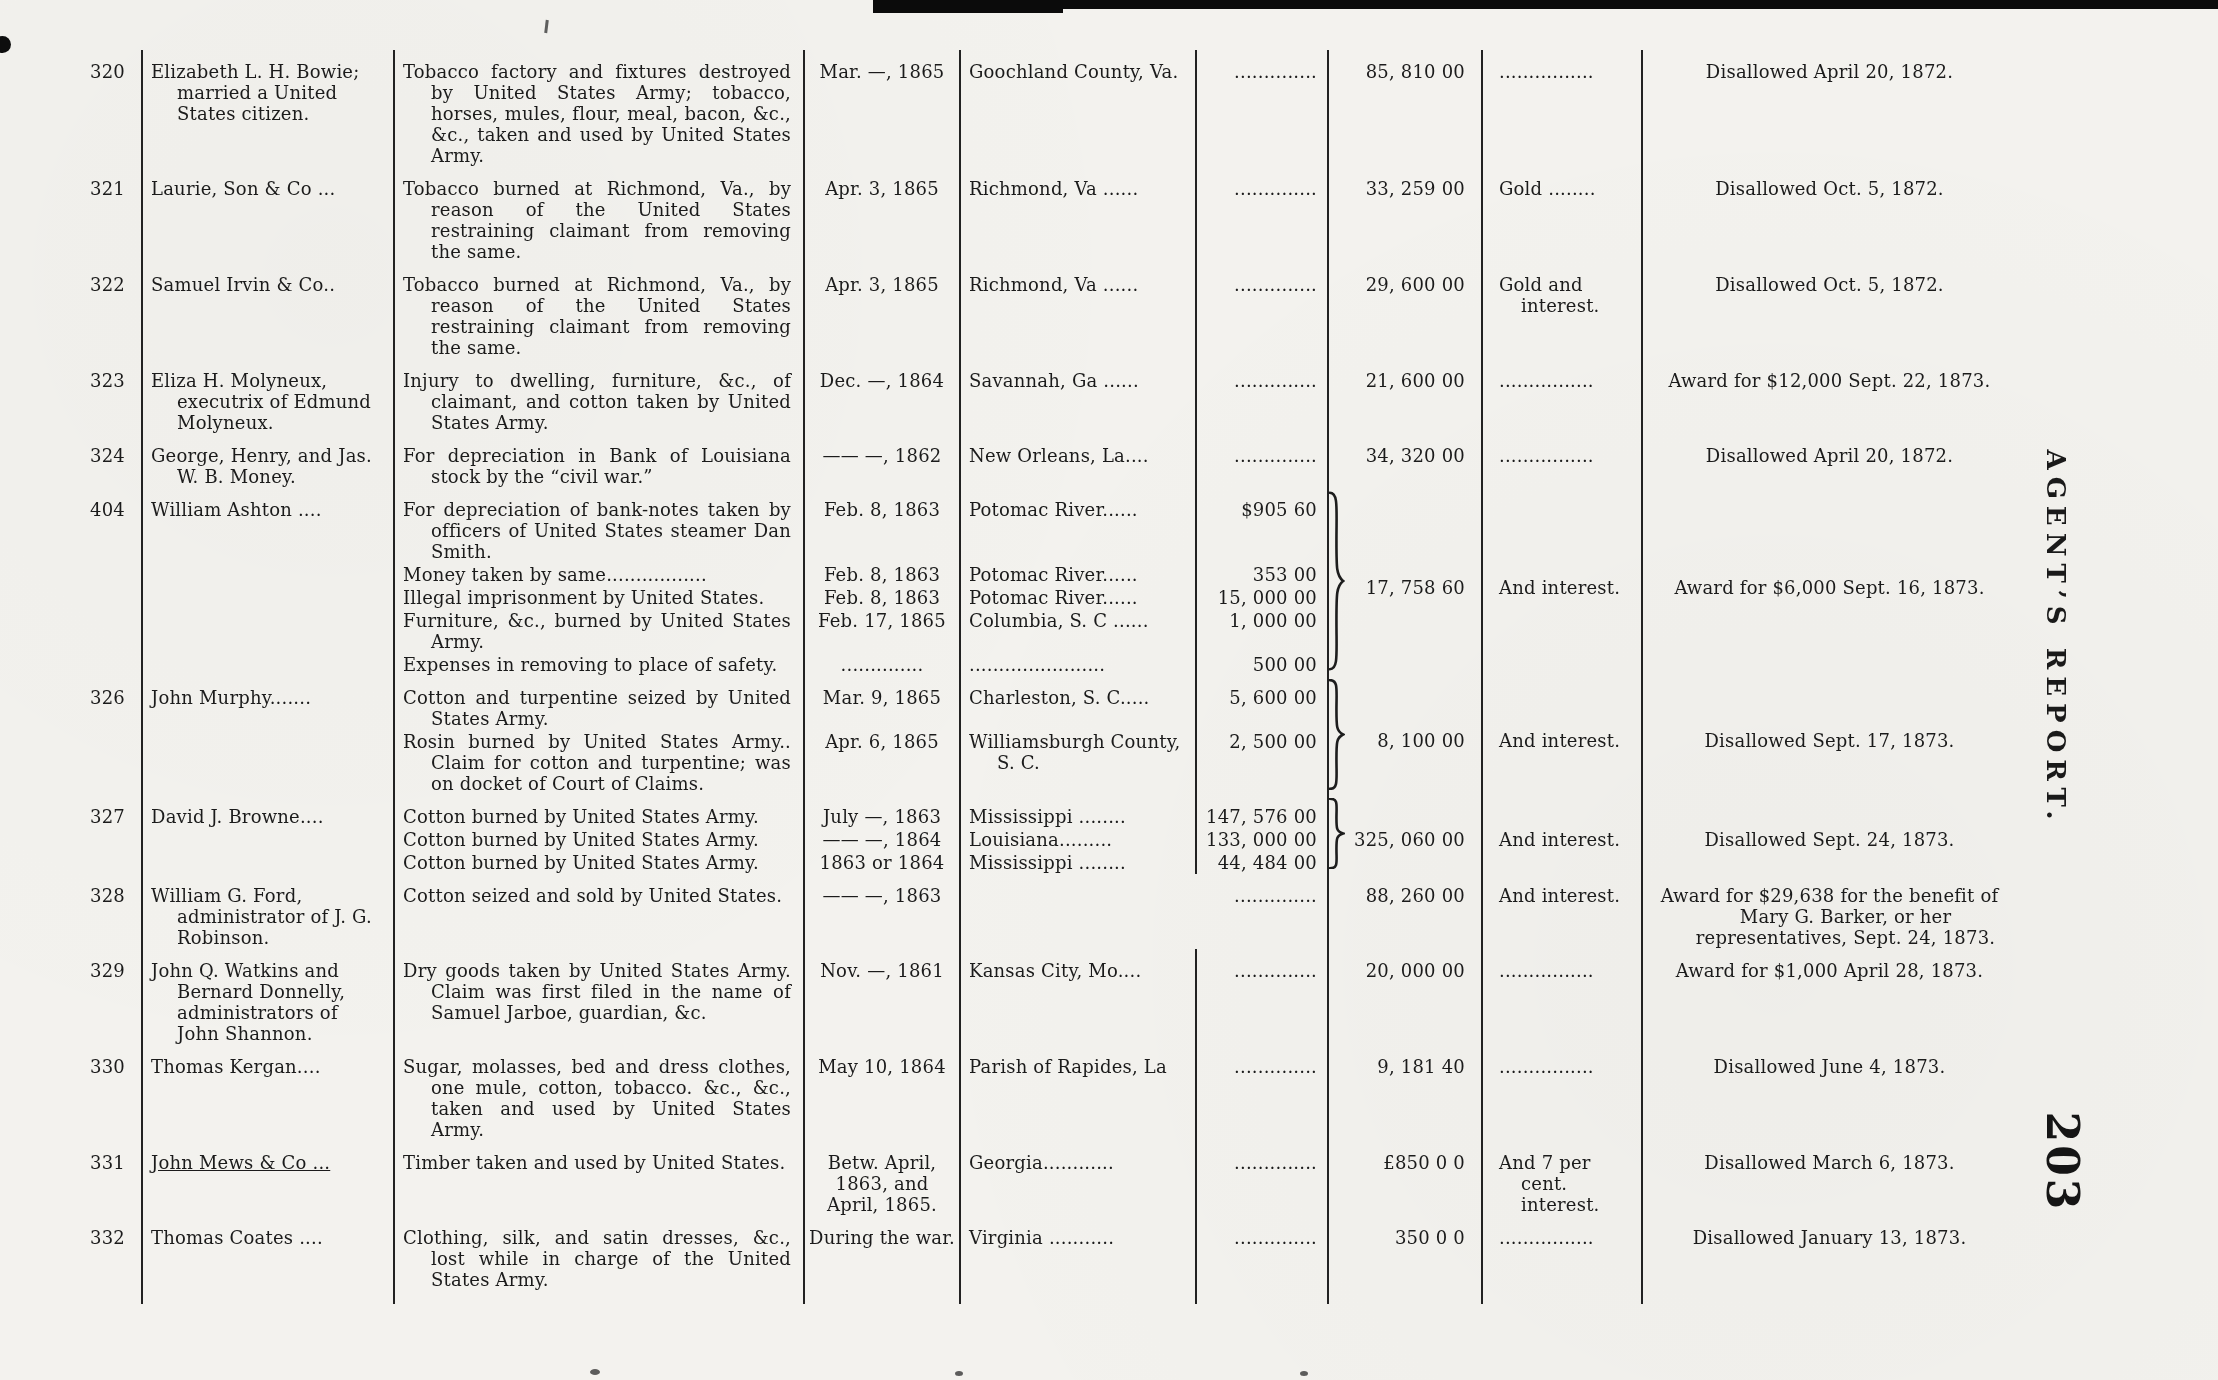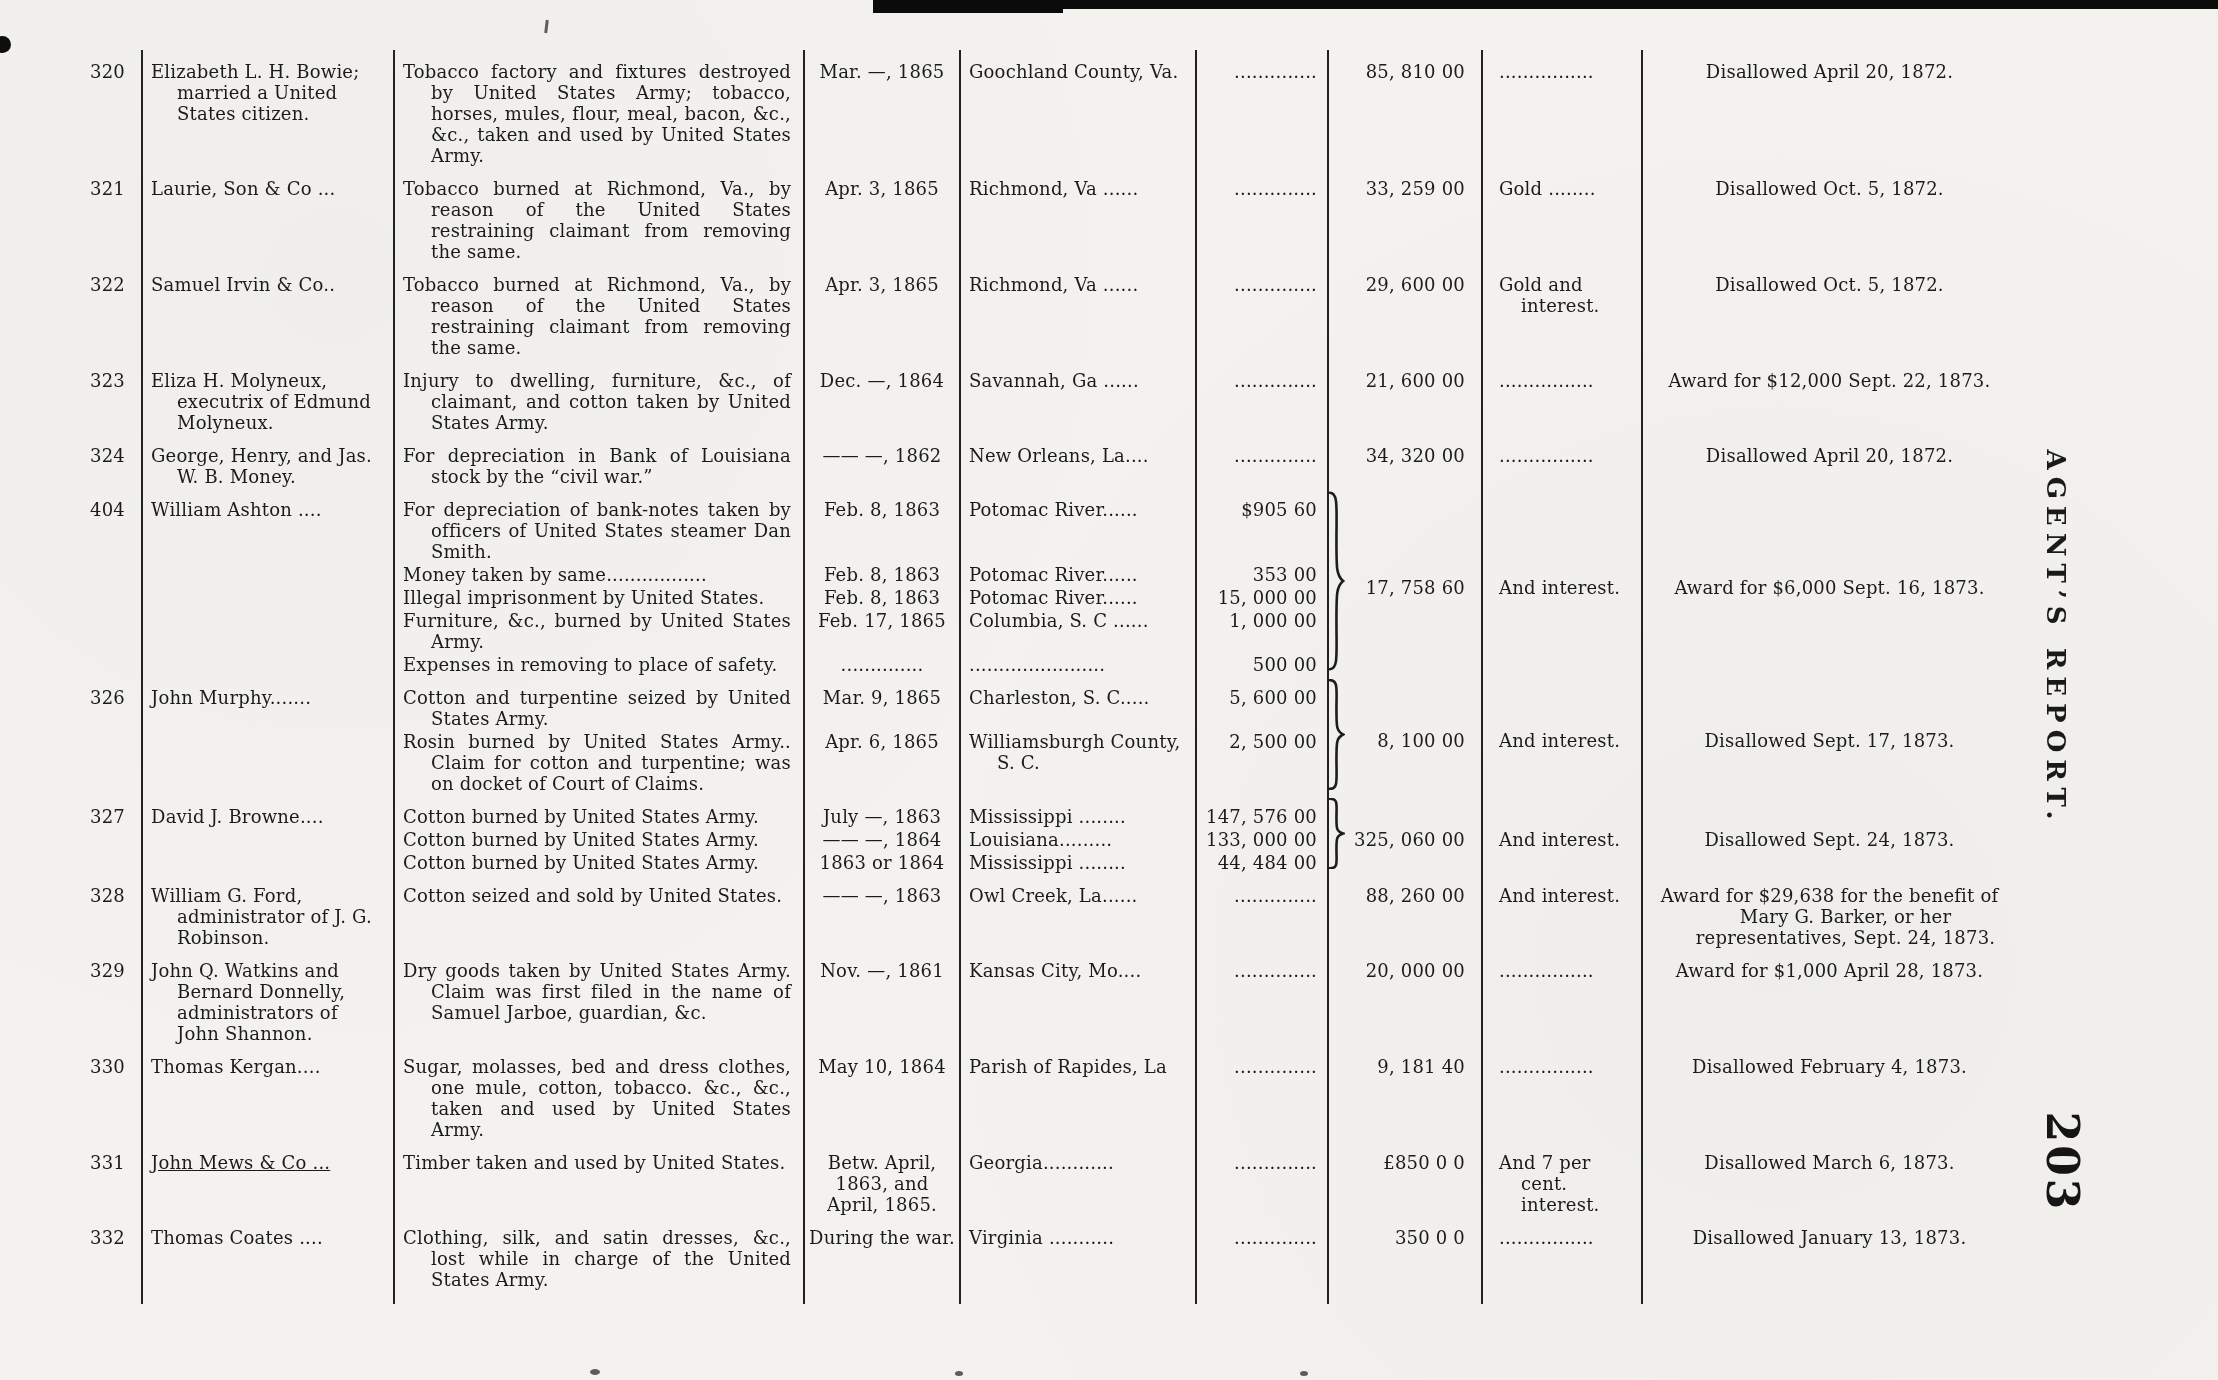--- a/index.html
+++ b/index.html
@@ -231,21 +231,20 @@
       <div class="cell vcell rs mid br" style="grid-area: 13 / 8 / span 3;">
         <div class="tx tx-int">And interest.</div>
       </div>
       <div class="cell vcell rs mid" style="grid-area: 13 / 9 / span 3;">
         <div class="tx tx-rem">Disallowed Sept. 24, 1873.</div>
       </div>
       <div class="cell no rs br" style="grid-area: 16 / 1;">328</div>
       <div class="cell name rs br" style="grid-area: 16 / 2;">William G. Ford, administrator of J. G. Robinson.</div>
       <div class="cell nature rs br" style="grid-area: 16 / 3;">Cotton seized and sold by United States.</div>
       <div class="cell date rs br" style="grid-area: 16 / 4;">—— —, 1863</div>
-      <div class="cell loc rs br" style="grid-area: 16 / 5;">Owl Creek, La......</div>
       <div class="cell amt rs br" style="grid-area: 16 / 6;">..............</div>
       <div class="cell vcell rs br" style="grid-area: 16 / 7;">
         <div class="tx tx-total">88, 260 00</div>
       </div>
       <div class="cell vcell rs br" style="grid-area: 16 / 8;">
         <div class="tx tx-int">And interest.</div>
       </div>
       <div class="cell vcell rs" style="grid-area: 16 / 9;">
         <div class="tx tx-rem">Award for $29,638 for the benefit of Mary G. Barker, or her representatives, Sept. 24, 1873.</div>
       </div>
@@ -270,21 +269,21 @@
       <div class="cell date rs br" style="grid-area: 18 / 4;">May 10, 1864</div>
       <div class="cell loc rs br" style="grid-area: 18 / 5;">Parish of Rapides, La</div>
       <div class="cell amt rs br" style="grid-area: 18 / 6;">..............</div>
       <div class="cell vcell rs br" style="grid-area: 18 / 7;">
         <div class="tx tx-total">9, 181 40</div>
       </div>
       <div class="cell vcell rs br" style="grid-area: 18 / 8;">
         <div class="tx tx-int">................</div>
       </div>
       <div class="cell vcell rs" style="grid-area: 18 / 9;">
-        <div class="tx tx-rem">Disallowed February 4, 1873.</div>
+        <div class="tx tx-rem">Disallowed June 4, 1873.</div>
       </div>
       <div class="cell no rs br" style="grid-area: 19 / 1;">331</div>
       <div class="cell name rs br" style="grid-area: 19 / 2; text-decoration: underline;">John Mews &amp; Co ...</div>
       <div class="cell nature rs br" style="grid-area: 19 / 3;">Timber taken and used by United States.</div>
       <div class="cell date rs br" style="grid-area: 19 / 4;">Betw. April, 1863, and April, 1865.</div>
       <div class="cell loc rs br" style="grid-area: 19 / 5;">Georgia............</div>
       <div class="cell amt rs br" style="grid-area: 19 / 6;">..............</div>
       <div class="cell vcell rs br" style="grid-area: 19 / 7;">
         <div class="tx tx-total">£850 0 0</div>
       </div>

